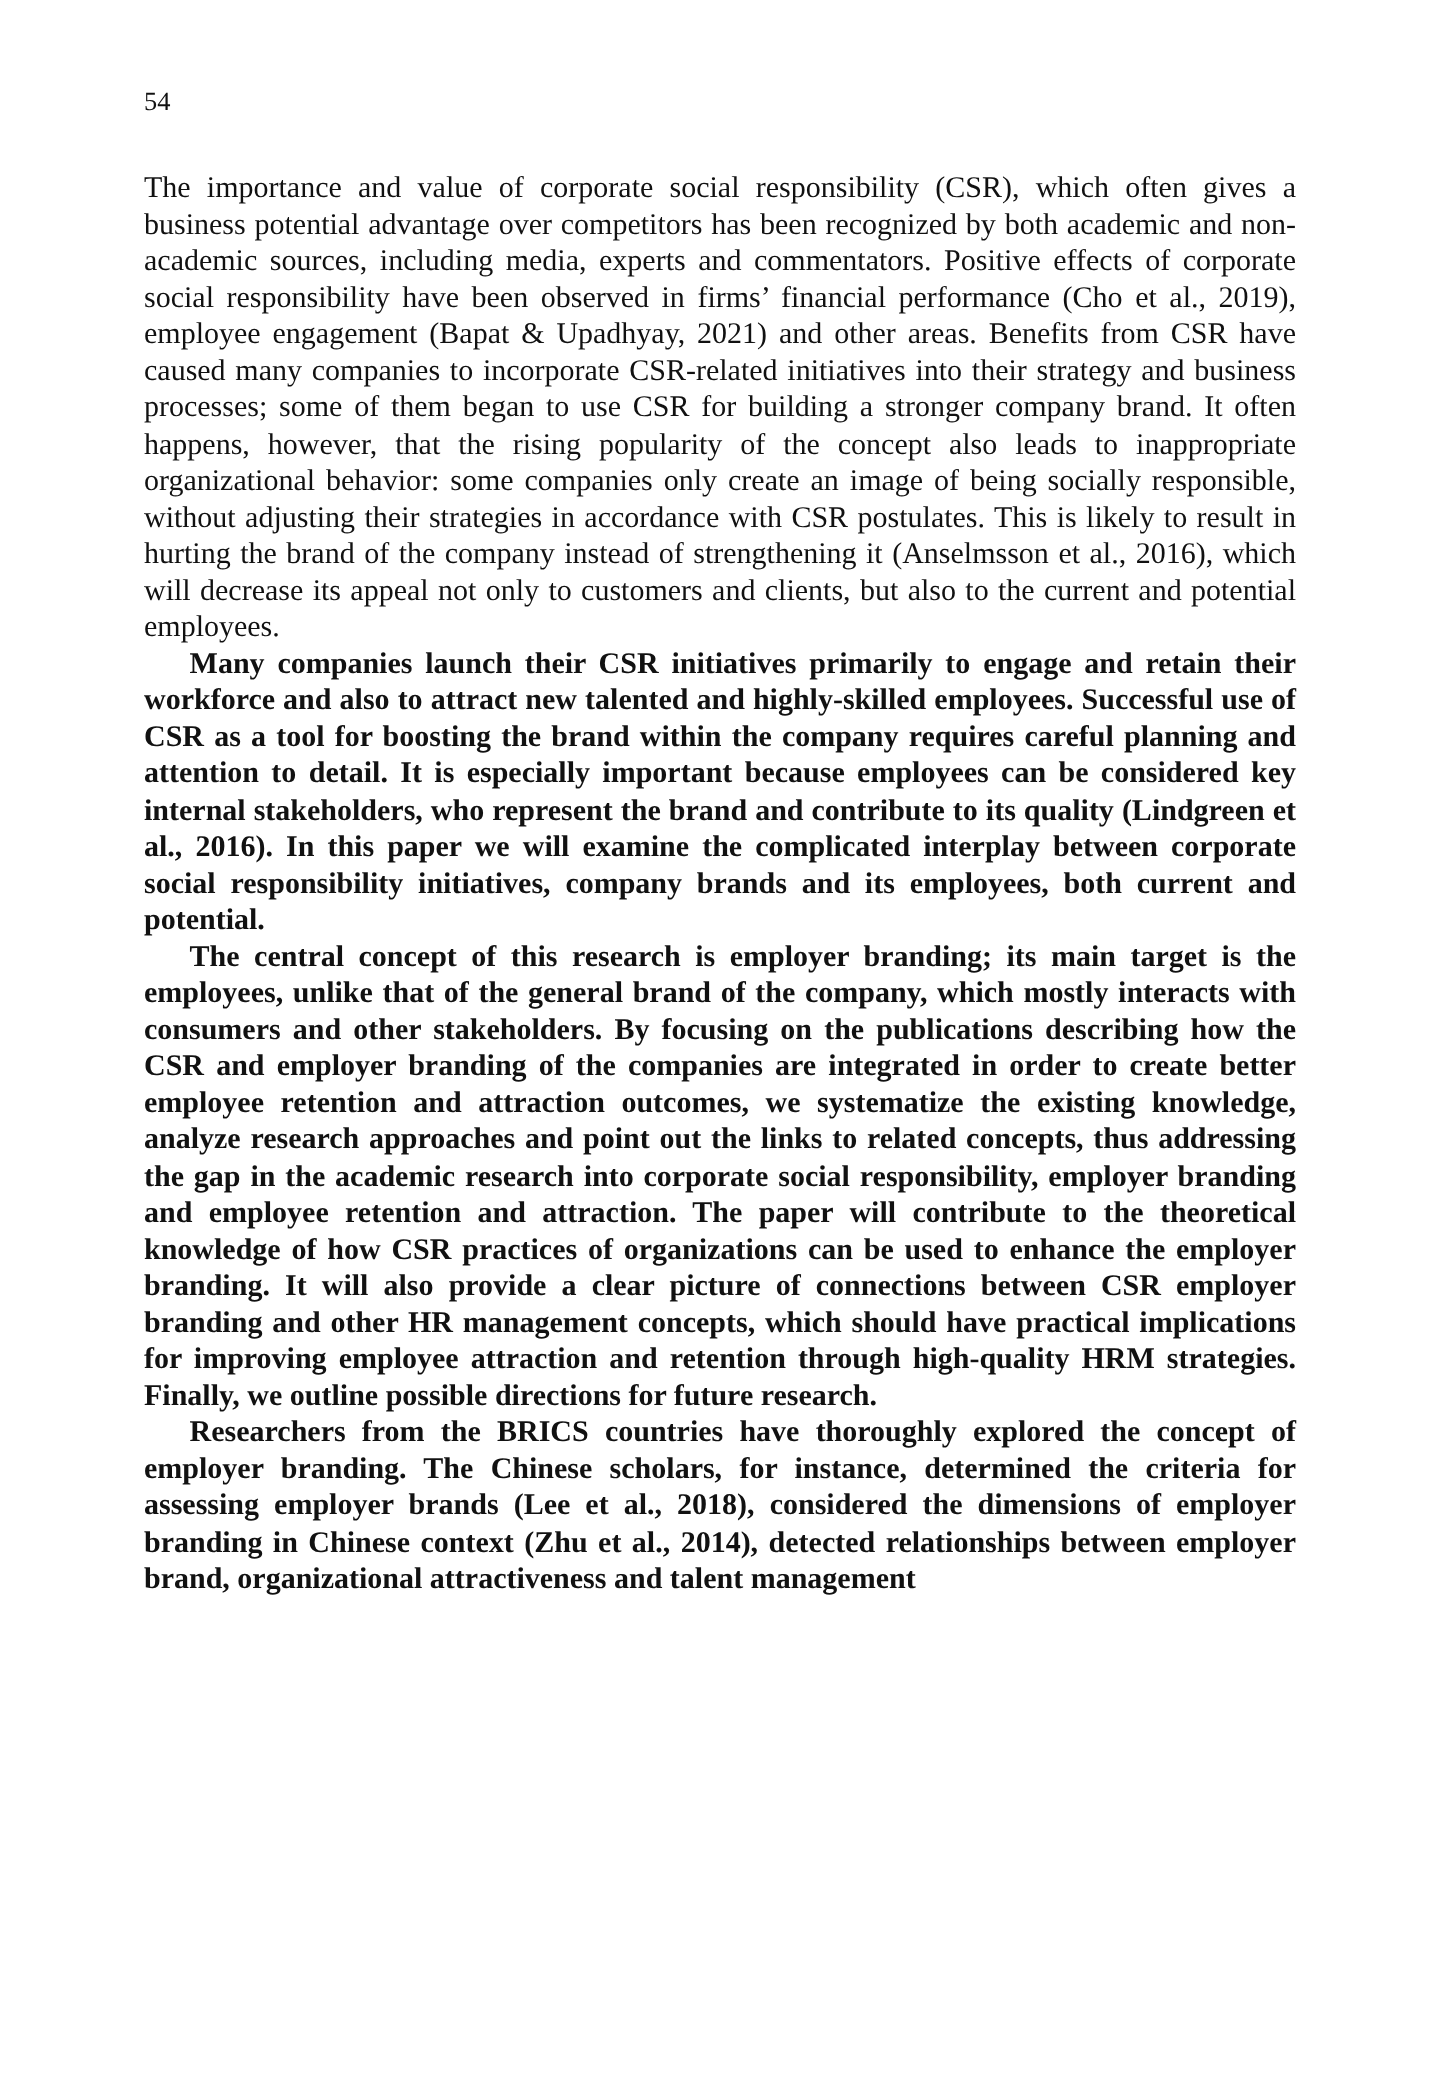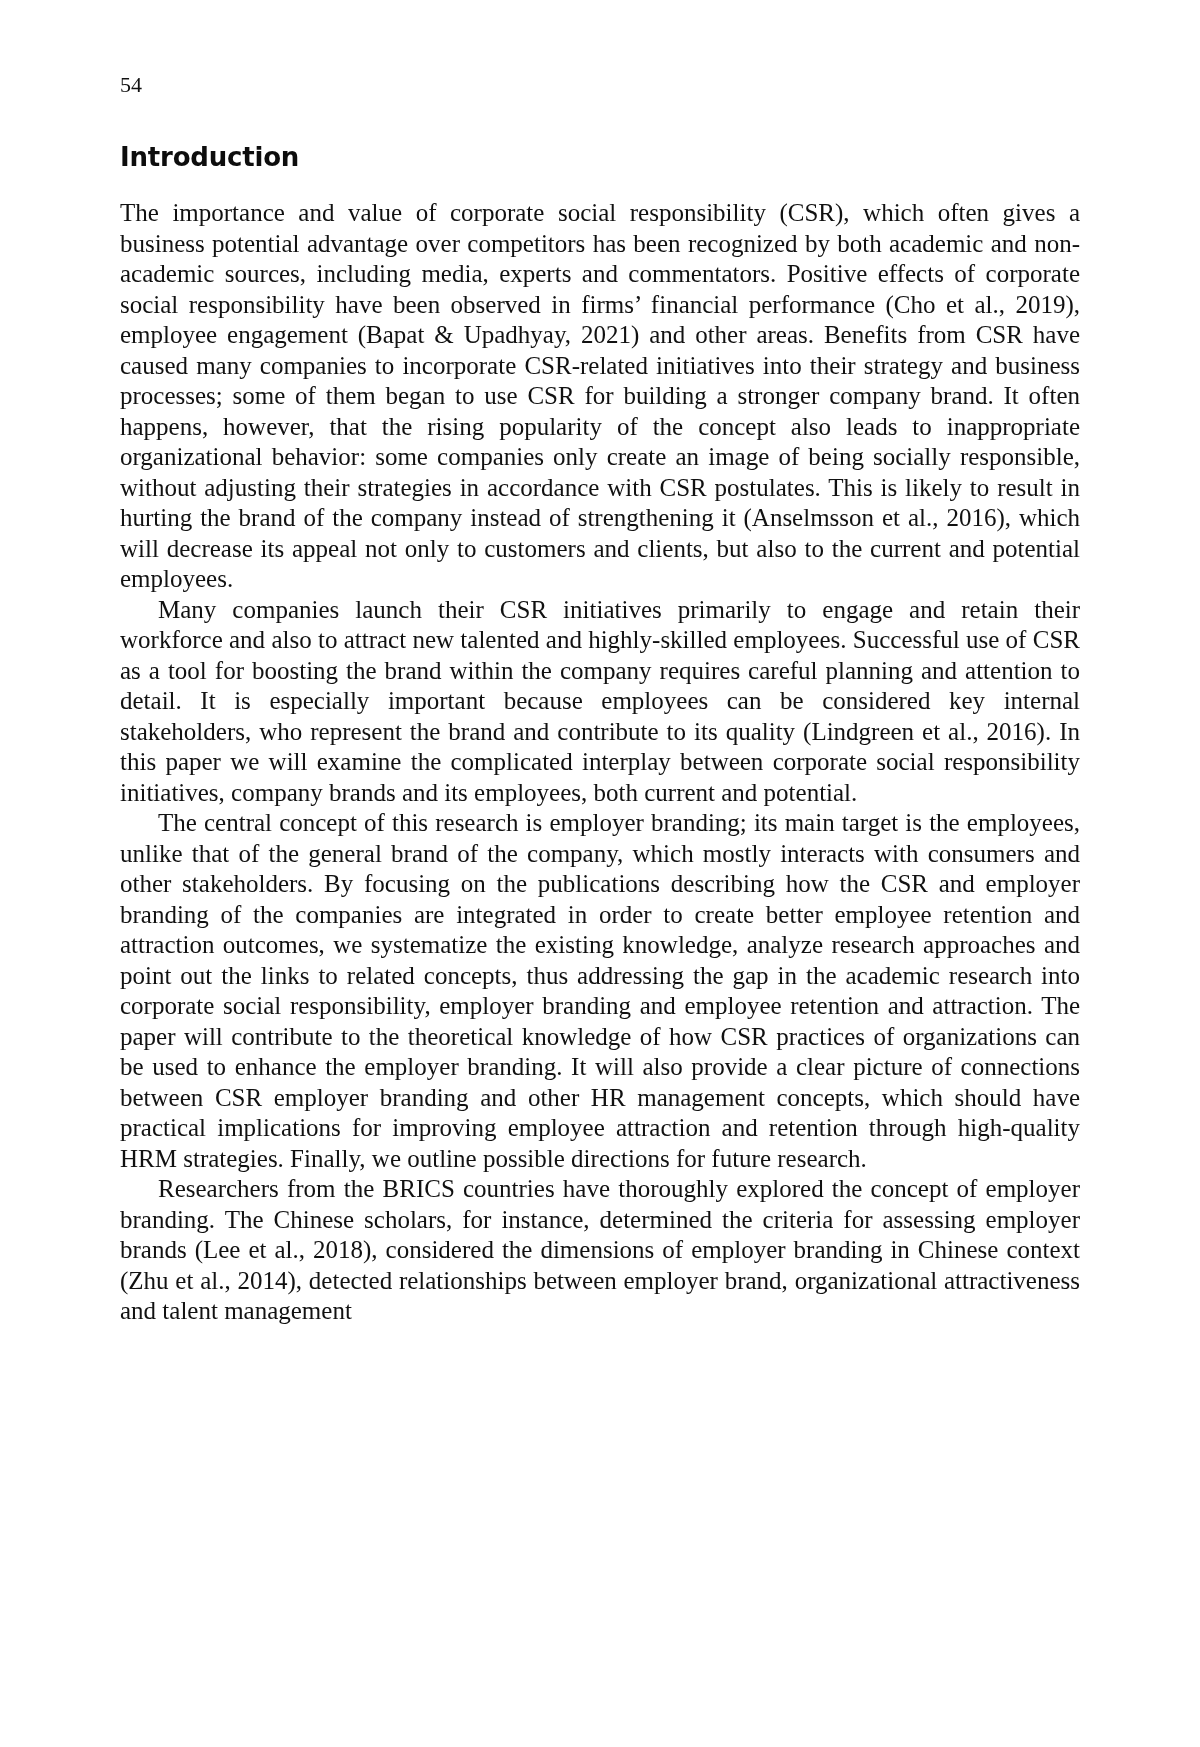--- a/index.html
+++ b/index.html
@@ -60,31 +60,31 @@
     text-justify: inter-word;
     margin: 0;
     color: #111111;
     hyphens: none;
   }
   p.body-text.indent {
     text-indent: 38px;
   }
   p.body-text + p.body-text {
     margin-top: 0;
+    font-weight: bold;
   }
 </style>
 </head>
 <body>
 
 <div class="page">
 
   <div class="running-head">
     <span class="page-number">54</span>
   </div>
 
-  <h2 class="section-heading">Introduction</h2>
 
   <p class="body-text">The importance and value of corporate social responsibility (CSR), which often gives a business potential advantage over competitors has been recognized by both academic and non-academic sources, including media, experts and commentators. Positive effects of corporate social responsibility have been observed in firms’ financial performance (Cho et al., 2019), employee engagement (Bapat &amp; Upadhyay, 2021) and other areas. Benefits from CSR have caused many companies to incorporate CSR-related initiatives into their strategy and business processes; some of them began to use CSR for building a stronger company brand. It often happens, however, that the rising popularity of the concept also leads to inappropriate organizational behavior: some companies only create an image of being socially responsible, without adjusting their strategies in accordance with CSR postulates. This is likely to result in hurting the brand of the company instead of strengthening it (Anselmsson et al., 2016), which will decrease its appeal not only to customers and clients, but also to the current and potential employees.</p>
   <p class="body-text indent">Many companies launch their CSR initiatives primarily to engage and retain their workforce and also to attract new talented and highly-skilled employees. Successful use of CSR as a tool for boosting the brand within the company requires careful planning and attention to detail. It is especially important because employees can be considered key internal stakeholders, who represent the brand and contribute to its quality (Lindgreen et al., 2016). In this paper we will examine the complicated interplay between corporate social responsibility initiatives, company brands and its employees, both current and potential.</p>
   <p class="body-text indent">The central concept of this research is employer branding; its main target is the employees, unlike that of the general brand of the company, which mostly interacts with consumers and other stakeholders. By focusing on the publications describing how the CSR and employer branding of the companies are integrated in order to create better employee retention and attraction outcomes, we systematize the existing knowledge, analyze research approaches and point out the links to related concepts, thus addressing the gap in the academic research into corporate social responsibility, employer branding and employee retention and attraction. The paper will contribute to the theoretical knowledge of how CSR practices of organizations can be used to enhance the employer branding. It will also provide a clear picture of connections between CSR employer branding and other HR management concepts, which should have practical implications for improving employee attraction and retention through high-quality HRM strategies. Finally, we outline possible directions for future research.</p>
   <p class="body-text indent">Researchers from the BRICS countries have thoroughly explored the concept of employer branding. The Chinese scholars, for instance, determined the criteria for assessing employer brands (Lee et al., 2018), considered the dimensions of employer branding in Chinese context (Zhu et al., 2014), detected relationships between employer brand, organizational attractiveness and talent management</p>
 
 </div>
 
 </body></html>

